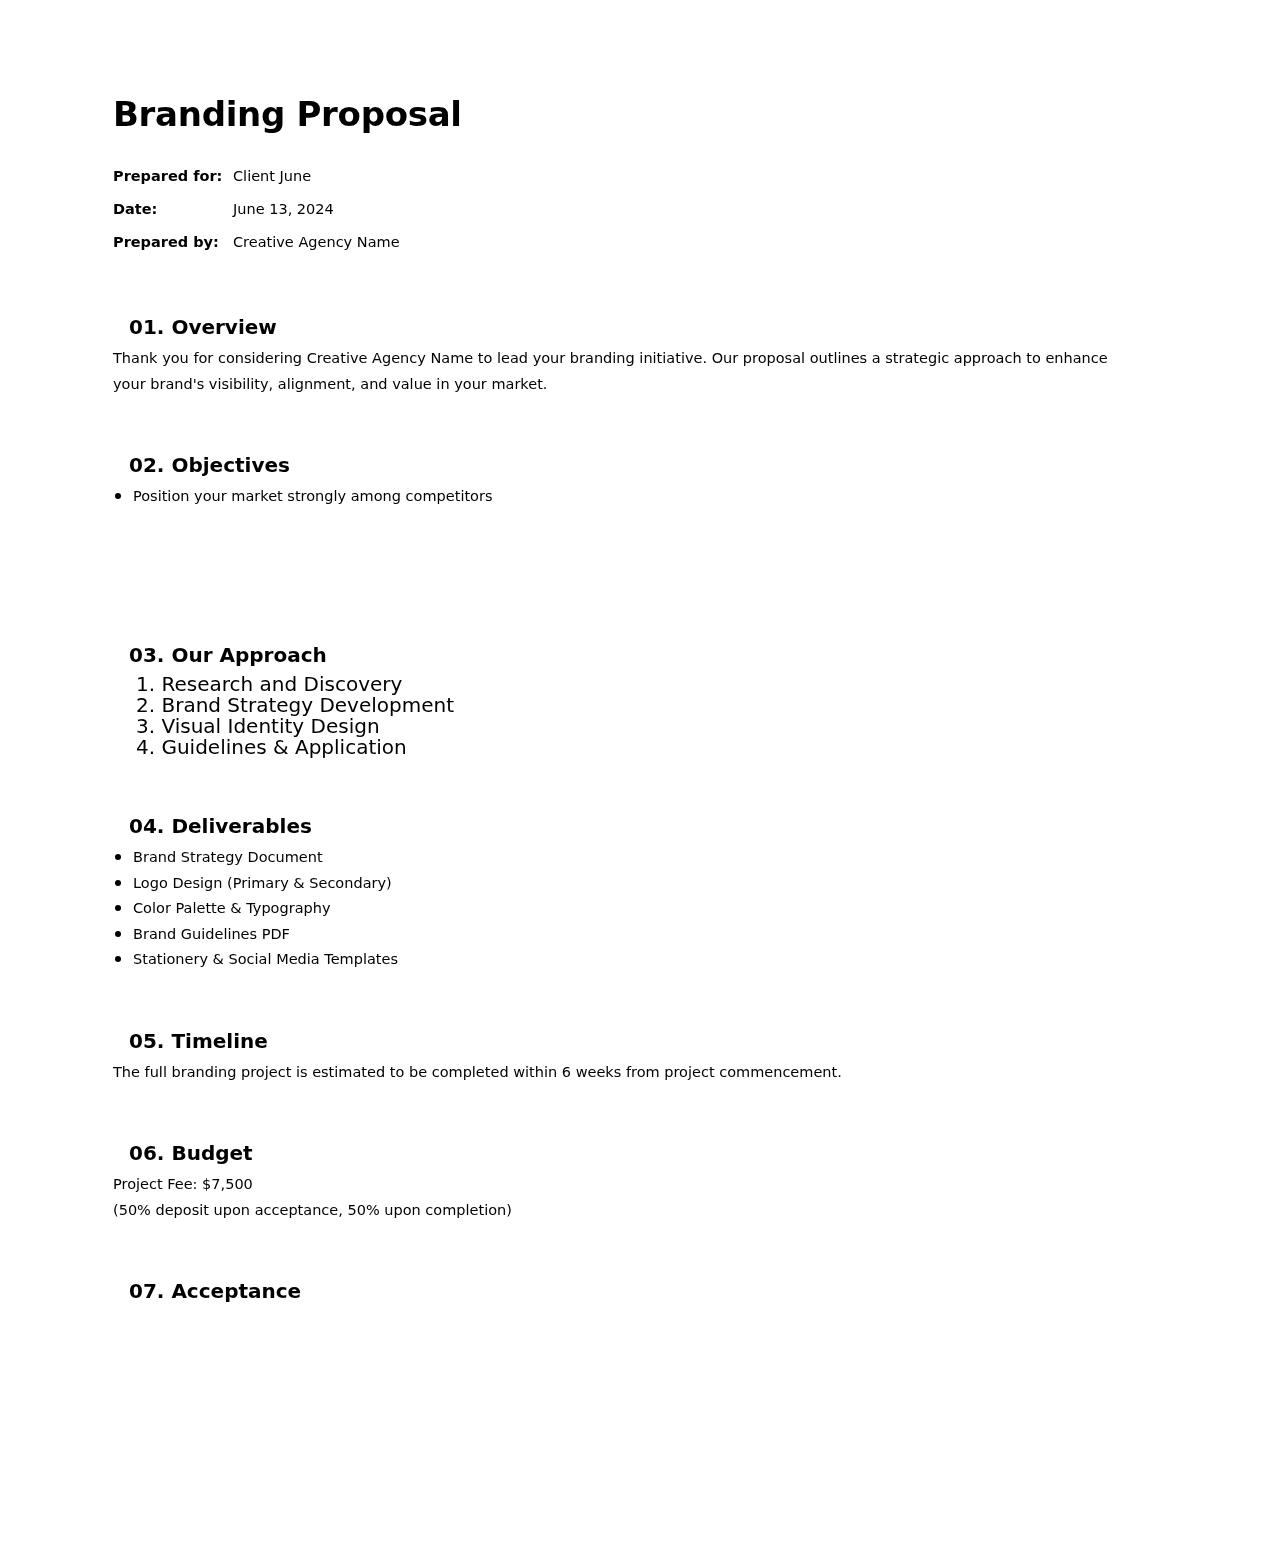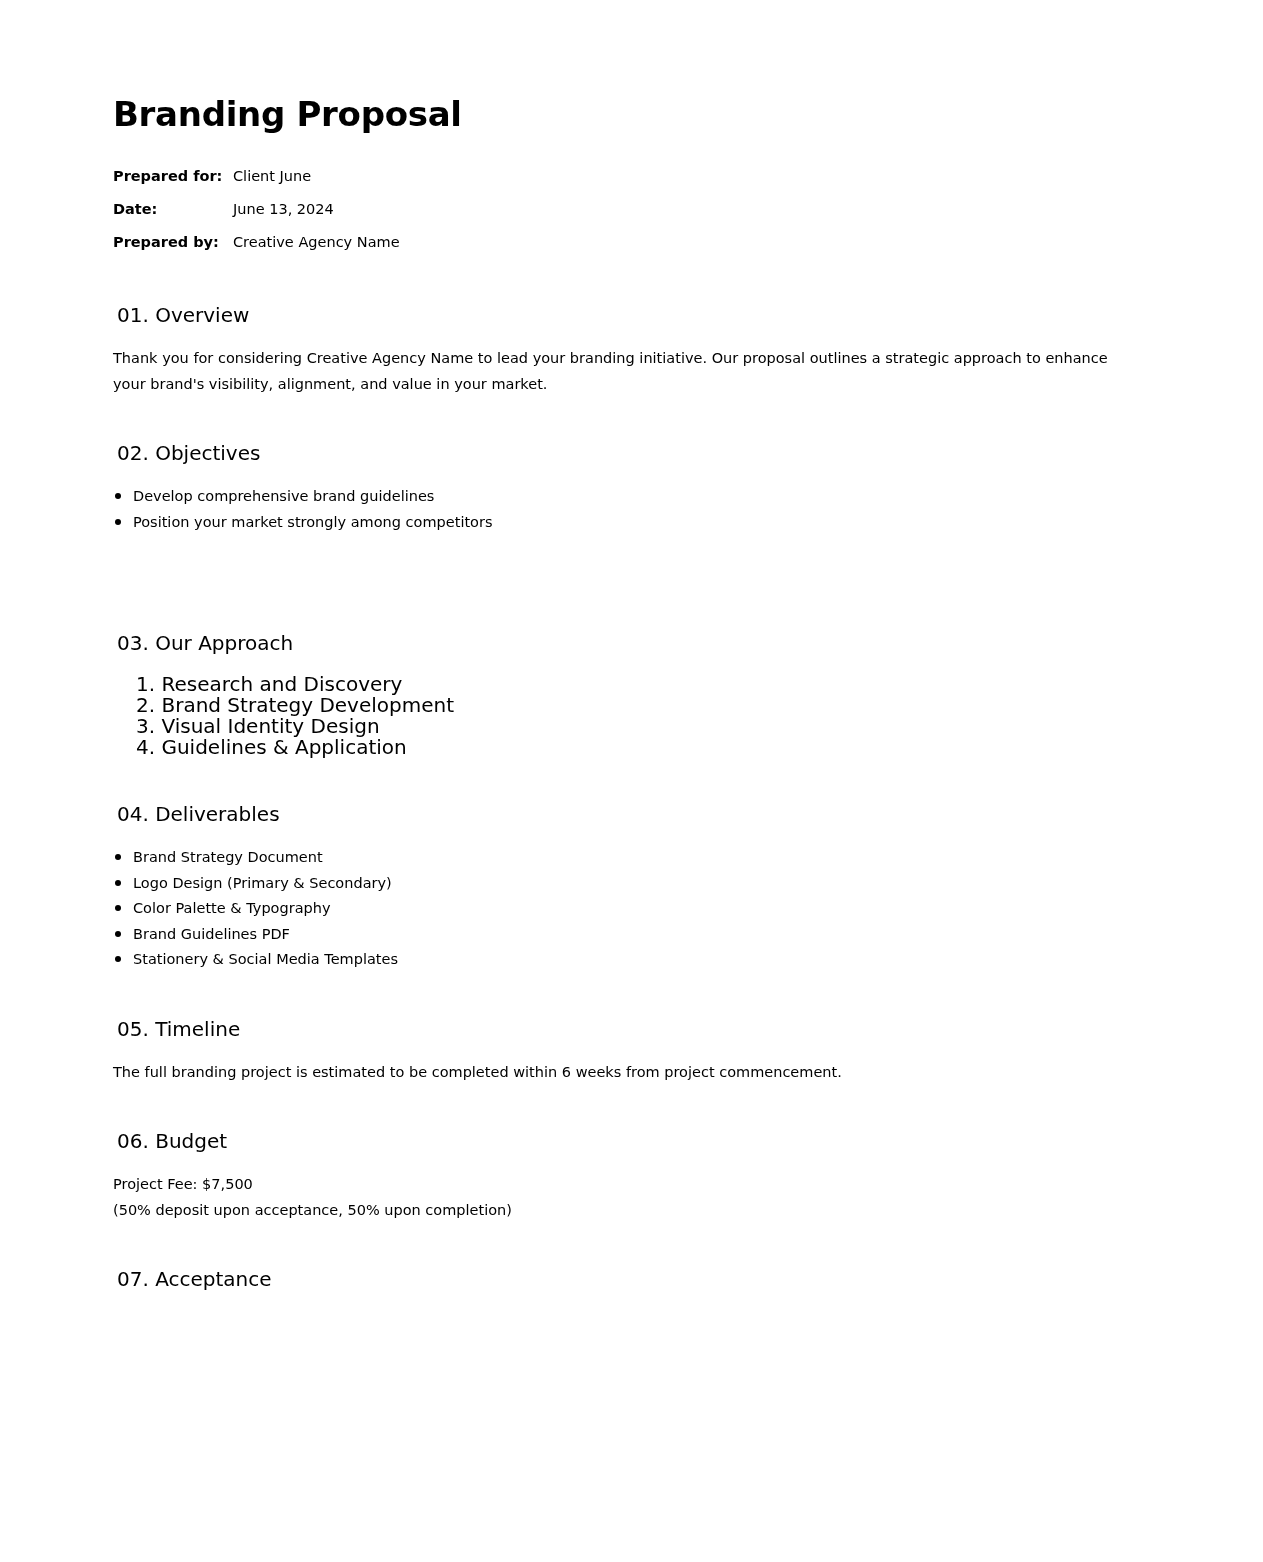--- a/index.html
+++ b/index.html
@@ -39,23 +39,23 @@
       white-space: nowrap;
     }
     .meta-label {
       display: inline-block;
       width: 120px;
       font-weight: bold;
     }
     h2 {
       position: absolute;
       left: 0;
-      margin: 4px;
+      margin: 16px;
       font-size: 20px;
-      font-weight: normal;
+      font-weight: bold;
       white-space: nowrap;
     }
     p {
       position: absolute;
       left: 0;
       margin: 0;
       font-size: 14.5px;
       line-height: 26px;
       width: 1010px;
     }
@@ -120,21 +120,20 @@
   </div>
   <div class="meta-row" style="top:232px;">
     <span class="meta-label">Prepared by:</span><span>Creative Agency Name</span>
   </div>
 
   <h2 style="top:299px;">01. Overview</h2>
   <p style="top:345px;">Thank you for considering Creative Agency Name to lead your branding initiative. Our proposal outlines a strategic approach to enhance your brand's visibility, alignment, and value in your market.</p>
 
   <h2 style="top:437px;">02. Objectives</h2>
   <ul class="bullets" style="top:486px;">
-    <li><span class="dot"></span><span>Develop comprehensive brand guidelines</span></li>
     <li><span class="dot"></span><span>Position your market strongly among competitors</span></li>
   </ul>
 
   <h2 style="top:627px;">03. Our Approach</h2>
   <ol class="steps" style="top:674px;">
     <li>1. Research and Discovery</li>
     <li>2. Brand Strategy Development</li>
     <li>3. Visual Identity Design</li>
     <li>4. Guidelines &amp; Application</li>
   </ol>

